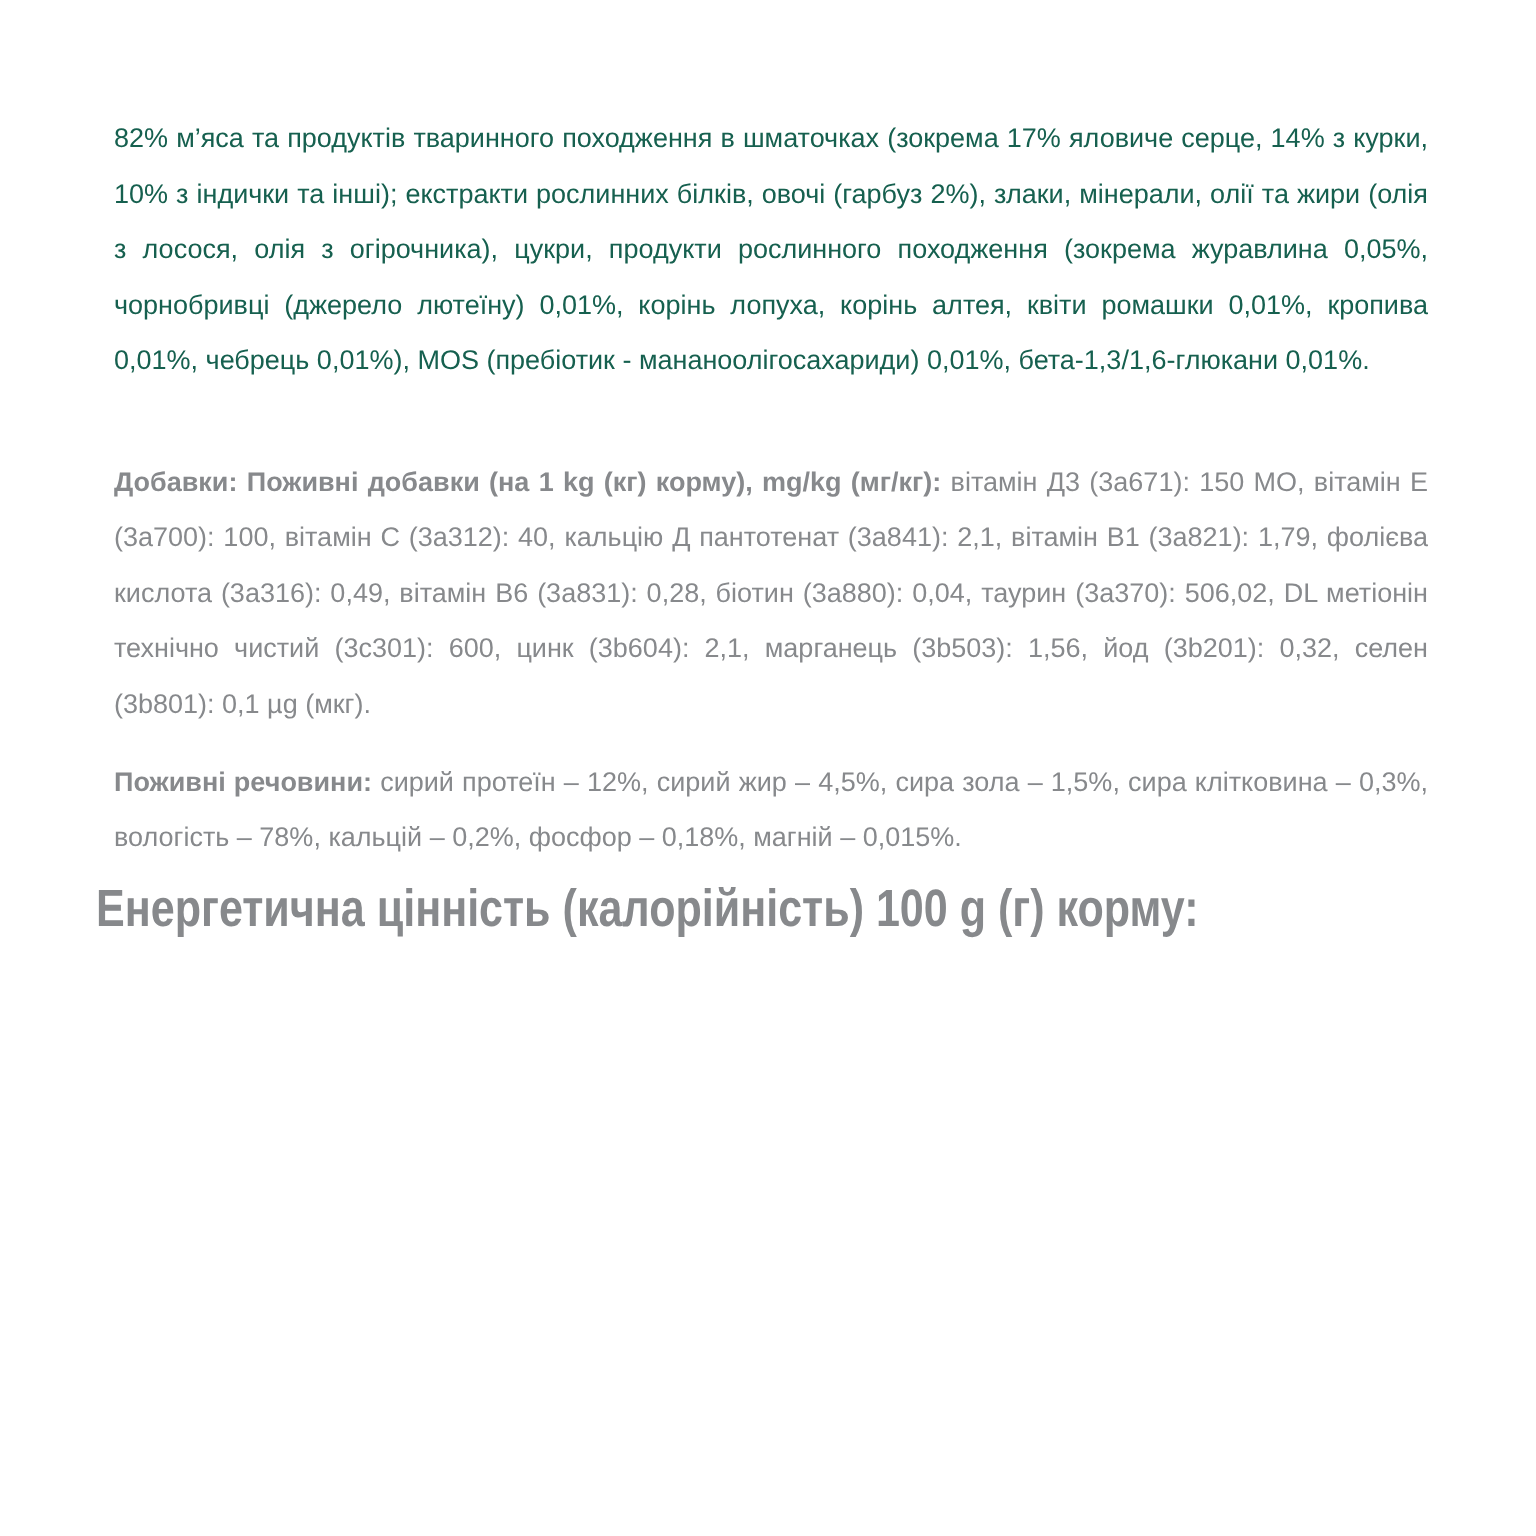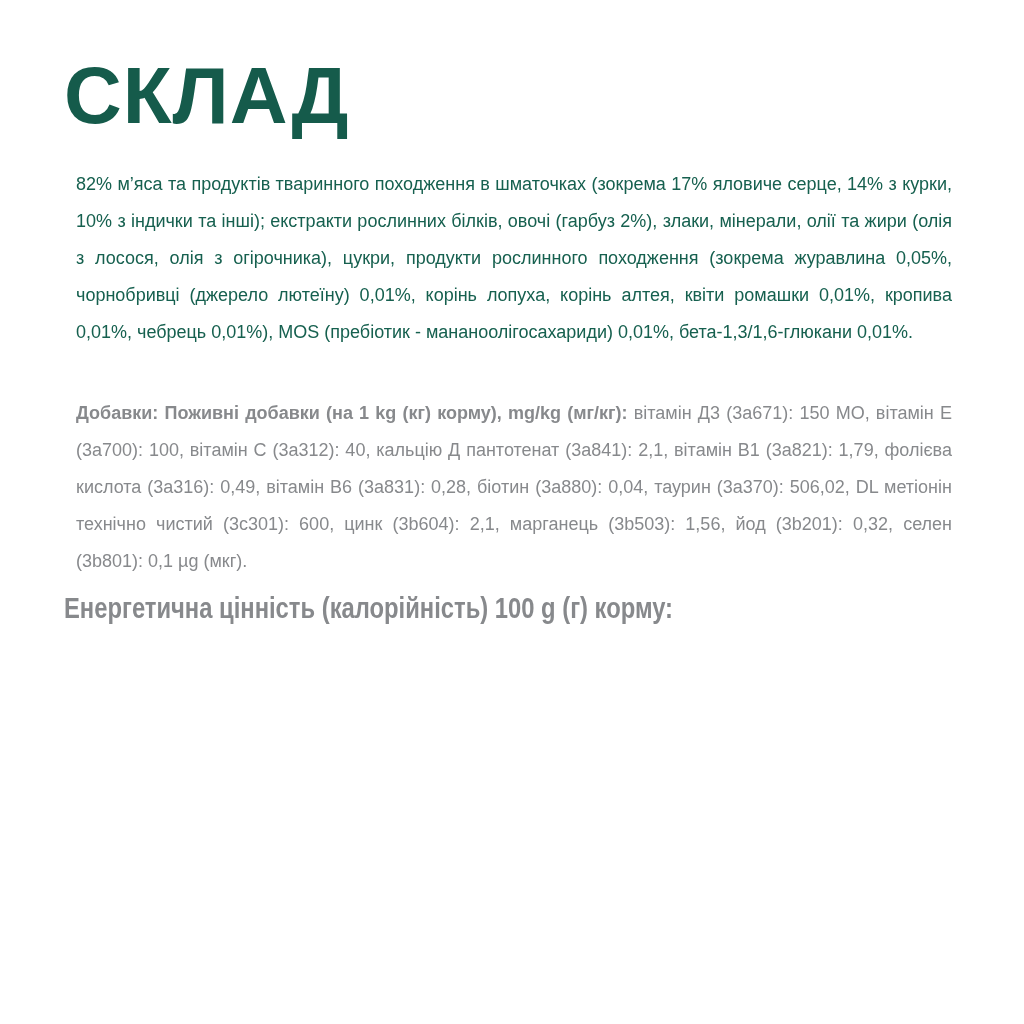--- a/index.html
+++ b/index.html
@@ -29,42 +29,42 @@
   .composition{
     color:var(--composition-color,#16604f);
     margin-top:30px;
   }
   .gray{color:var(--secondary-color,#87898c);}
   .additives{margin-top:44px;}
   .nutrients{margin-top:15px;}
   .perkg{margin-top:15px;}
   .energy{
     color:var(--secondary-color,#87898c);
-    font-size:29px;
+    font-size:35px;
     line-height:33px;
   }
   .condensed{
     transform:scaleX(0.82);
     transform-origin:0 50%;
     white-space:nowrap;
   }
   .bold{font-weight:700;}
   b{font-weight:700;}
 </style>
 </head>
 <body>
 
 <div class="page">
 
-  <h1 class="title">СКЛАД</h1>
 
   <p class="para composition">82% м’яса та продуктів тваринного походження в шматочках (зокрема 17% яловиче серце, 14% з курки, 10% з індички та інші); екстракти рослинних білків, овочі (гарбуз 2%), злаки, мінерали, олії та жири (олія з лосося, олія з огірочника), цукри, продукти рослинного походження (зокрема журавлина 0,05%, чорнобривці (джерело лютеїну) 0,01%, корінь лопуха, корінь алтея, квіти ромашки 0,01%, кропива 0,01%, чебрець 0,01%), MOS (пребіотик - мананоолігосахариди) 0,01%, бета-1,3/1,6-глюкани 0,01%.</p>
 
   <p class="para gray additives"><b>Добавки: Поживні добавки (на 1 kg (кг) корму), mg/kg (мг/кг):</b> <span>вітамін Д3 (3a671): 150 МО, вітамін Е (3a700): 100, вітамін С (3a312): 40, кальцію Д пантотенат (3a841): 2,1, вітамін В1 (3a821): 1,79, фолієва кислота (3a316): 0,49, вітамін В6 (3a831): 0,28, біотин (3a880): 0,04, таурин (3a370): 506,02, DL метіонін технічно чистий (3c301): 600, цинк (3b604): 2,1, марганець (3b503): 1,56, йод (3b201): 0,32, селен (3b801): 0,1 µg (мкг).</span></p>
 
+  <p class="para gray nutrients"><b>Поживні речовини:</b> <span>сирий протеїн – 12%, сирий жир – 4,5%, сира зола – 1,5%, сира клітковина – 0,3%, вологість – 78%, кальцій – 0,2%, фосфор – 0,18%, магній – 0,015%.</span></p>
 
 
   <div class="energy">
     <div class="condensed bold">Енергетична цінність (калорійність) 100 g (г) корму:</div>
 
   </div>
 
 </div>
 
 </body></html>

